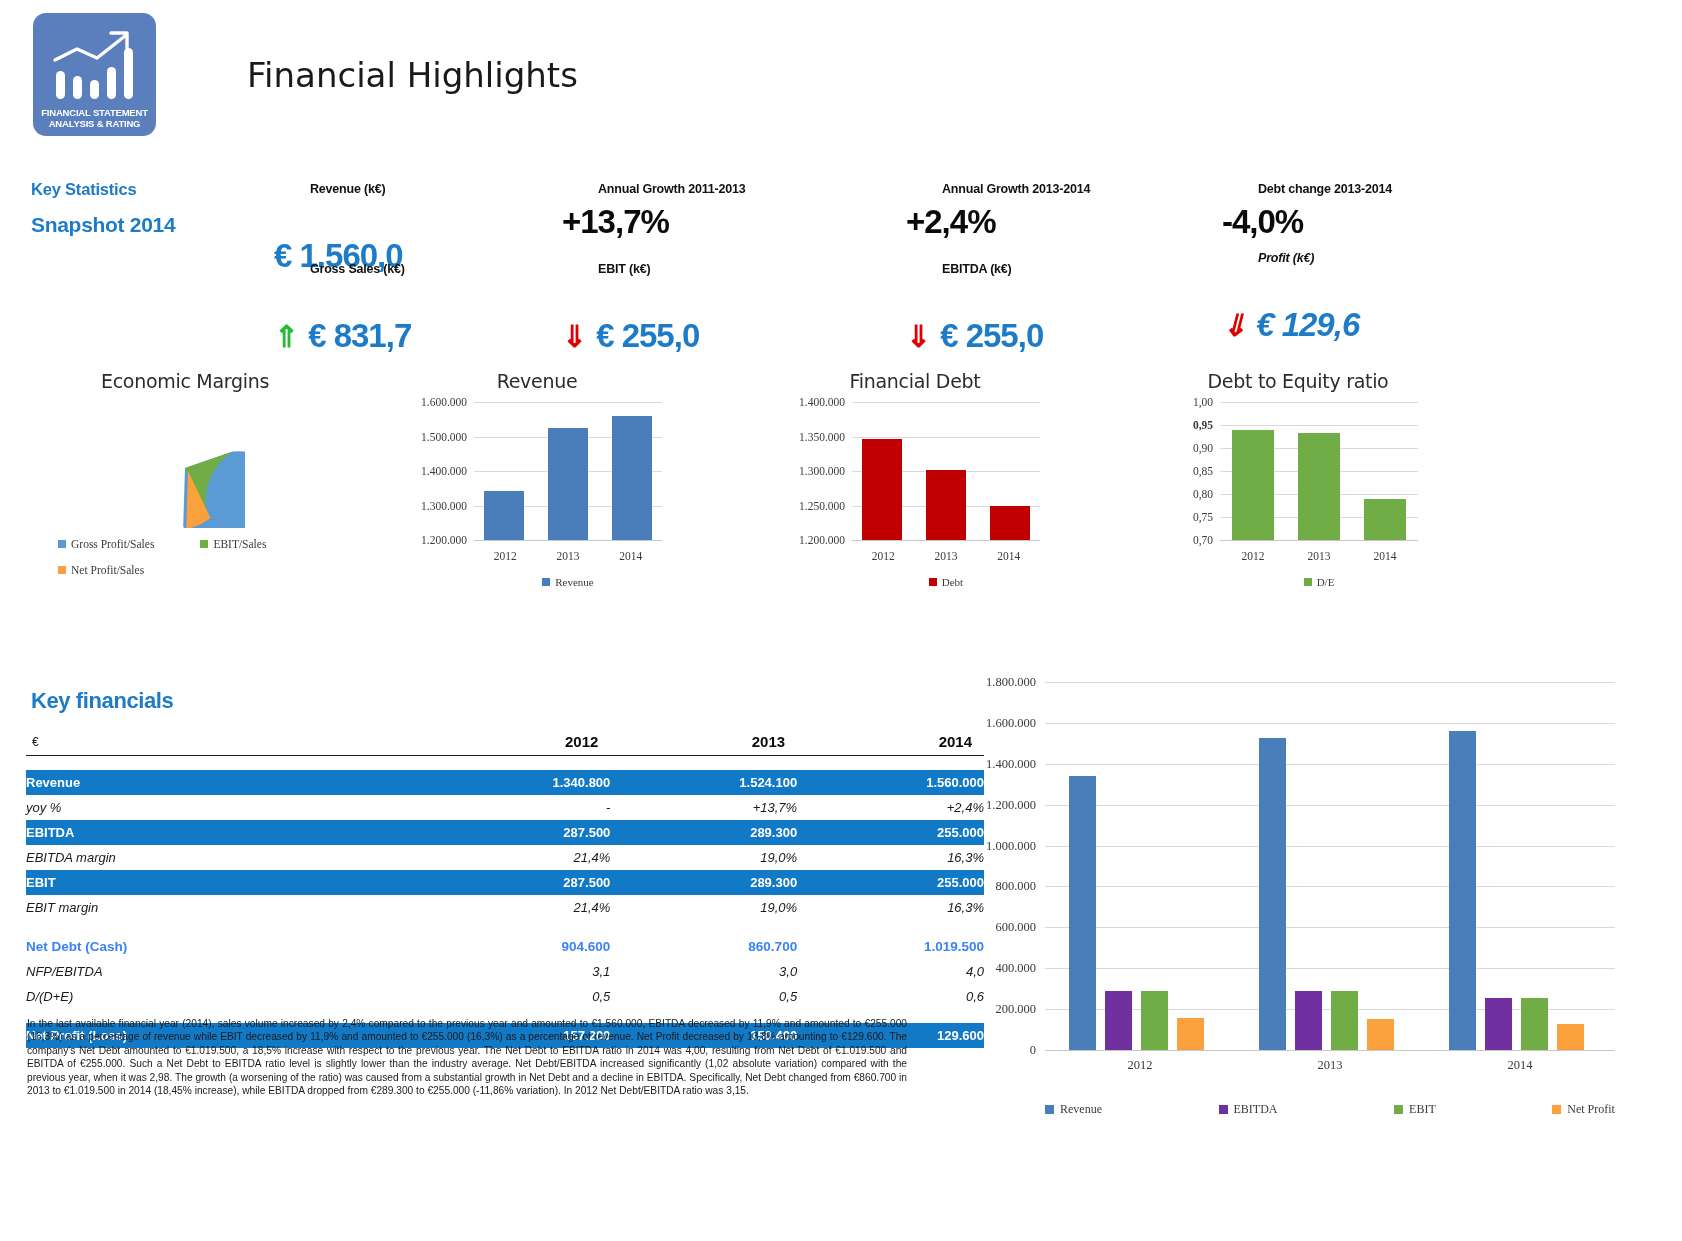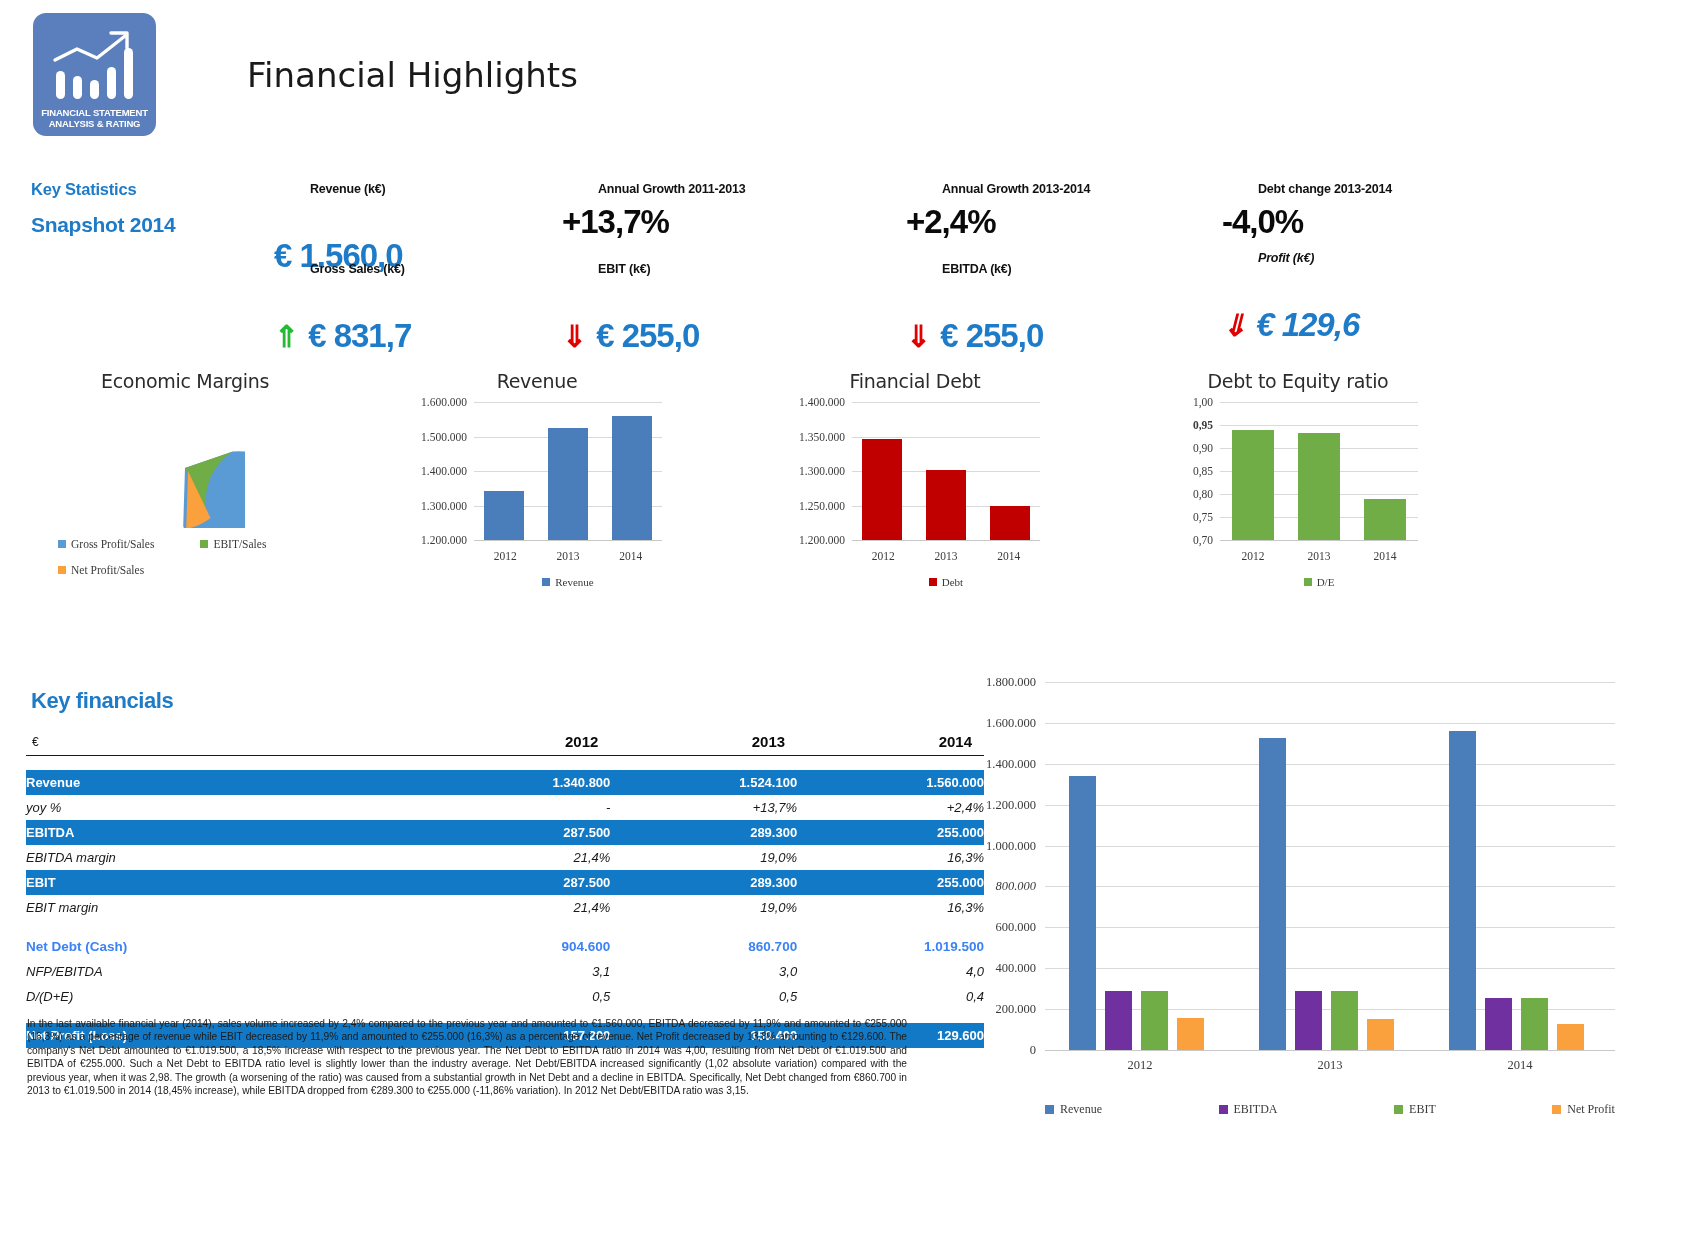--- a/index.html
+++ b/index.html
@@ -456,21 +456,21 @@
     <tr class="italrow">
       <td class="lbl">NFP/EBITDA</td>
       <td class="val">3,1</td>
       <td class="val">3,0</td>
       <td class="val">4,0</td>
     </tr>
     <tr class="italrow">
       <td class="lbl">D/(D+E)</td>
       <td class="val">0,5</td>
       <td class="val">0,5</td>
-      <td class="val">0,4</td>
+      <td class="val">0,6</td>
     </tr>
 
     <tr class="spacer">
         <td colspan="4"></td>
       </tr>
 
     <tr class="bluerow">
       <td class="lbl">Net Profit (Loss)</td>
       <td class="val">157.200</td>
       <td class="val">150.400</td>
@@ -491,21 +491,21 @@
     <div class="bc-grid" style="top:204.4px;"></div>
     <div class="bc-grid" style="top:245.3px;"></div>
     <div class="bc-grid" style="top:286.2px;"></div>
     <div class="bc-grid" style="top:327.1px;"></div>
     <div class="bc-grid" style="top:368px; background:#c8c8c8;"></div>
 
     <div class="bc-ytick" style="top:368px;">0</div>
     <div class="bc-ytick" style="top:327.1px;">200.000</div>
     <div class="bc-ytick" style="top:286.2px;">400.000</div>
     <div class="bc-ytick" style="top:245.3px;">600.000</div>
-    <div class="bc-ytick" style="top:204.4px;font-style:italic;">800.000</div>
+    <div class="bc-ytick" style="top:204.4px;">800.000</div>
     <div class="bc-ytick" style="top:163.6px;">1.000.000</div>
     <div class="bc-ytick" style="top:122.7px;">1.200.000</div>
     <div class="bc-ytick" style="top:81.8px;">1.400.000</div>
     <div class="bc-ytick" style="top:40.9px;">1.600.000</div>
     <div class="bc-ytick" style="top:0px;">1.800.000</div>
 
     <div class="bc-group" style="left:24px; width:166px;">
       <div class="bc-bar" style="left:0px;  height:274.1px; background:#4a7ebb;"></div>
       <div class="bc-bar" style="left:36px; height:58.8px;  background:#7030a0;"></div>
       <div class="bc-bar" style="left:72px; height:58.8px;  background:#70ad47;"></div>

